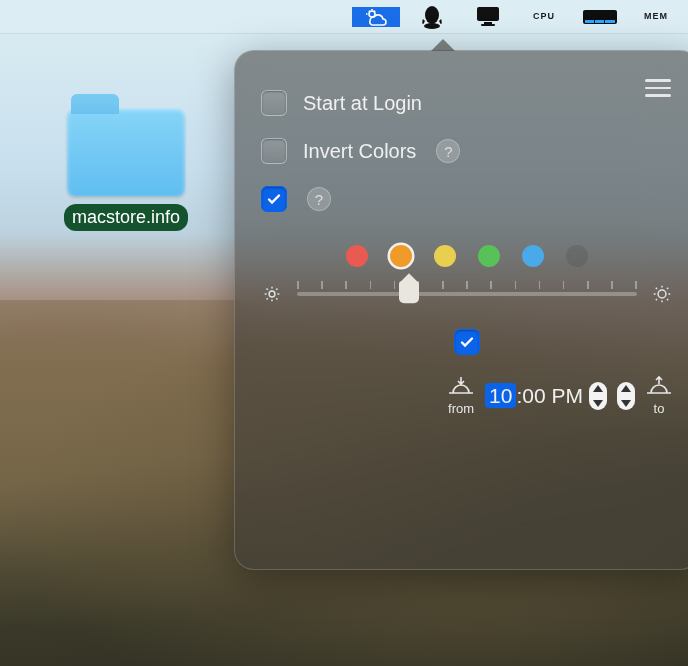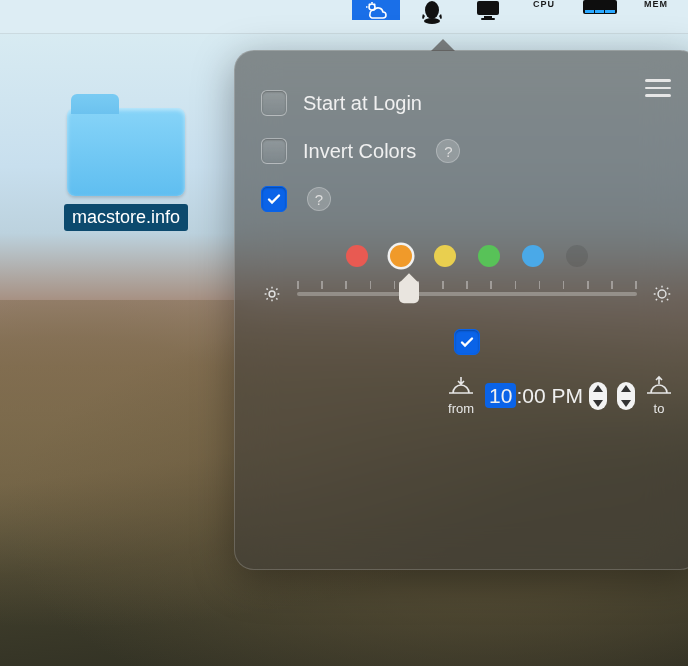--- a/index.html
+++ b/index.html
@@ -18,21 +18,21 @@
     background:
       radial-gradient(ellipse at 10% 30%, rgba(120,100,70,.6) 0 20%, transparent 60%),
       radial-gradient(ellipse at 70% 60%, rgba(90,80,55,.7) 0 25%, transparent 70%),
       linear-gradient(172deg, transparent 0 40%, rgba(60,58,40,.8) 60%, rgba(40,40,30,.9) 100%);
   }
 
   
   .menubar {
     position:absolute; top:0; left:0; right:0; height:34px;
     background: rgba(222,237,244,0.9);
-    display:flex; justify-content:flex-end; align-items:flex-start;
+    display:flex; justify-content:flex-end; align-items:center;
     padding-right:8px; gap:8px;
     border-bottom:1px solid rgba(0,0,0,.08);
     padding-left:48px;
   }
   .menu-item {
     width:48px; display:flex; align-items:center; justify-content:center;
     color:#1a1a1a; font-size:12px;
   }
   .menu-item.active { background:#1a6fe8; color:#fff; }
   .menu-item svg { display:block; }
@@ -42,21 +42,21 @@
   .mac-monitor svg{fill:#111}
 
   
   .desktop-icon { position:absolute; top:108px; left:46px; width:160px; text-align:center;}
   .folder {
     width:118px; height:88px; margin:0 auto 8px; position:relative;
     background:linear-gradient(#87d4f8,#5fbef0); border-radius:8px;
     box-shadow: inset 0 2px 4px rgba(255,255,255,.5), 0 2px 3px rgba(0,0,0,.15);
   }
   .folder::before{content:"";position:absolute;top:-14px;left:4px;width:48px;height:20px;background:linear-gradient(#79cbf3,#6cc2ef);border-radius:6px 6px 0 0;}
-  .folder-label{display:inline-block;background:#0c4a6e;color:#fff;font-size:18px;padding:3px 8px;border-radius:3px;font-weight:500;}
+  .folder-label{display:inline-block;background:#14532d;color:#fff;font-size:18px;padding:3px 8px;border-radius:12px;font-weight:500;}
 
   
   .popover {
     position:absolute; top:50px; left:234px; width:466px; height:520px;
     background: rgba(60,58,55,.55);
     backdrop-filter: blur(20px);
     border-radius:20px;
     border:1px solid rgba(255,255,255,.18);
     box-shadow: 0 10px 40px rgba(0,0,0,.35);
     color:#f0f0f0;

